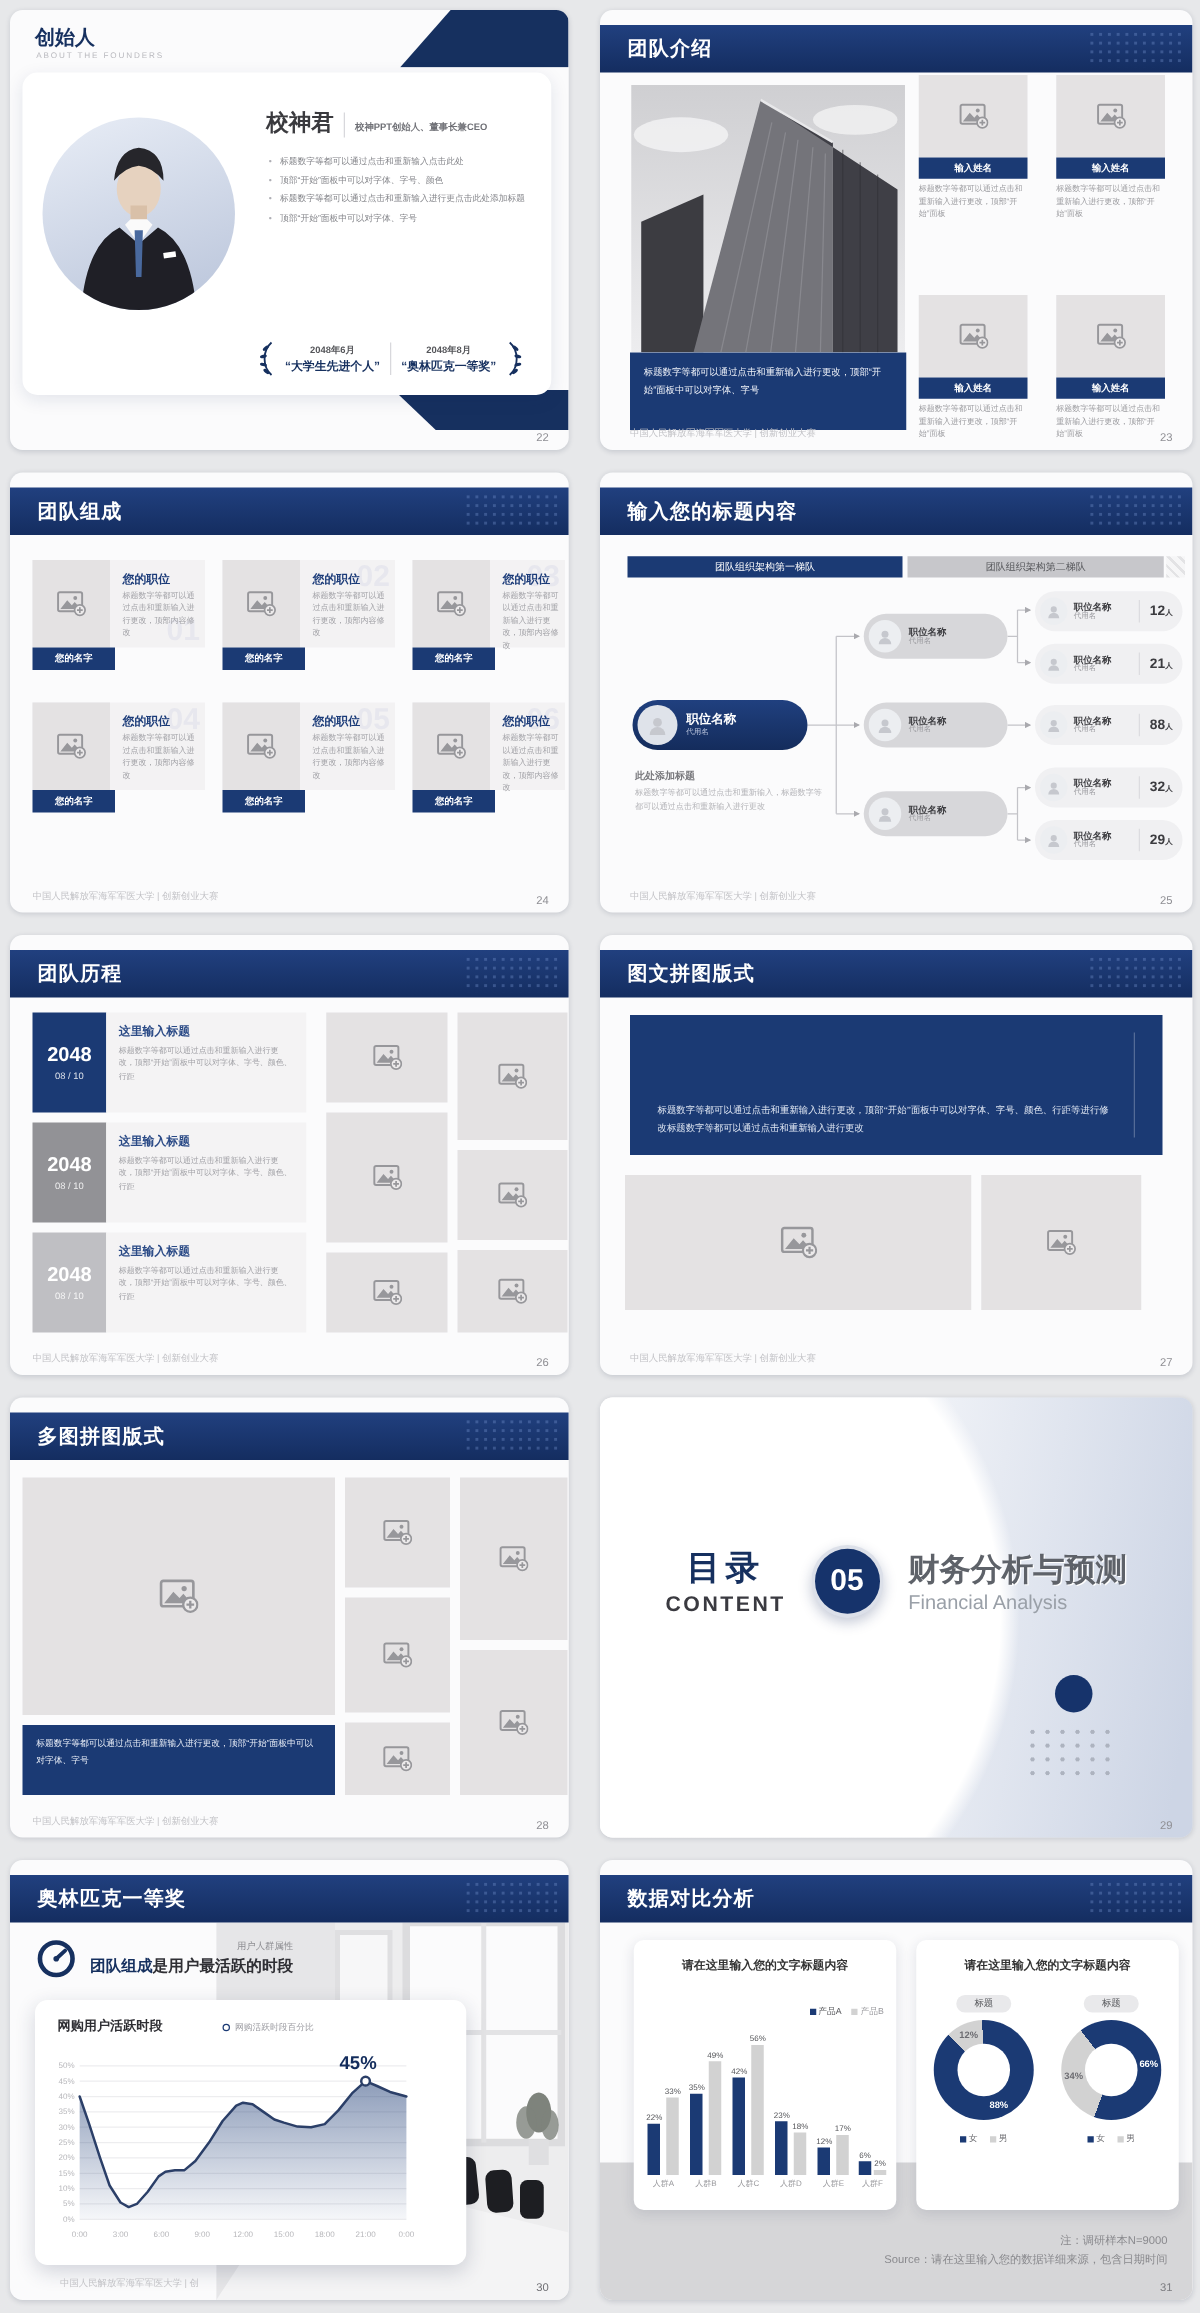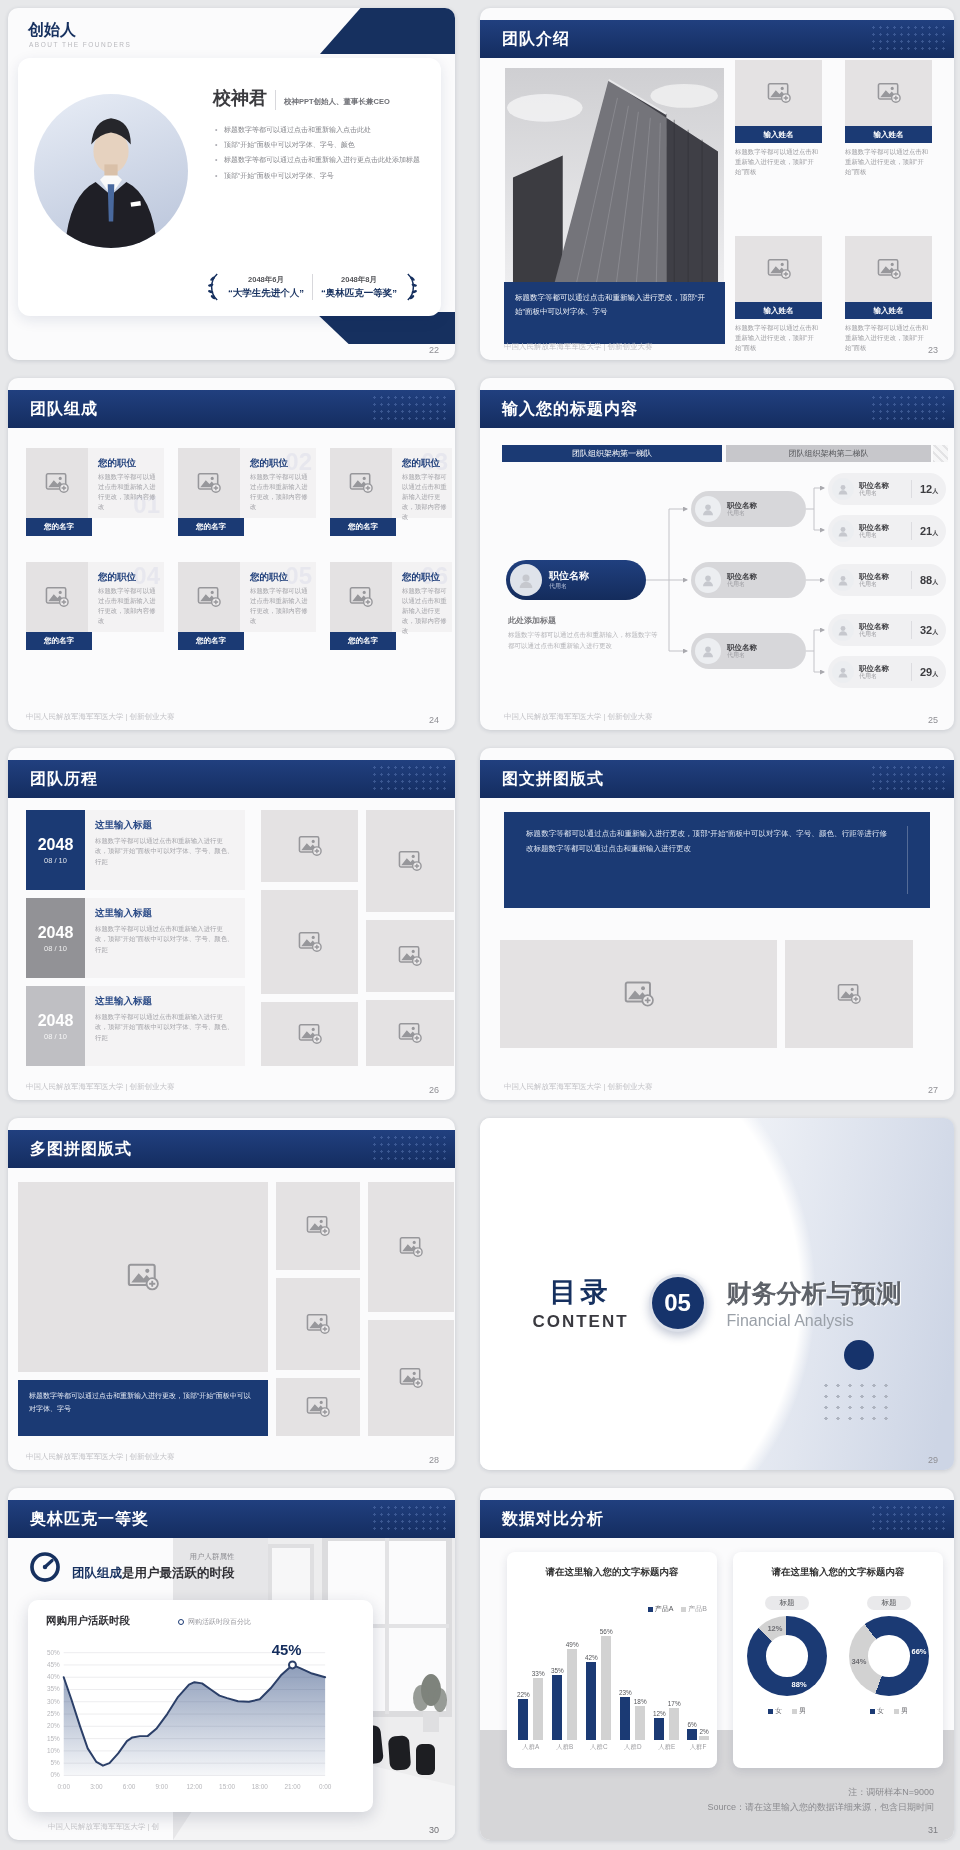--- a/index.html
+++ b/index.html
@@ -508,21 +508,21 @@
         </div>
     <div class="ftr" style="left:18px;">中国人民解放军海军军医大学 | 创新创业大赛</div>
     <div class="pagenum">26</div>
   </section>
 
   <section class="slide">
     <header class="hdr">
       <h2>图文拼图版式</h2>
       <div class="hdots"></div>
     </header>
-    <div style="position:absolute;left:24px;right:24px;top:64px;height:96px;background:#1b3a74;display:flex;align-items:flex-start;padding:14px 22px;gap:20px;">
+    <div style="position:absolute;left:24px;right:24px;top:64px;height:112px;background:#1b3a74;display:flex;align-items:flex-end;padding:14px 22px;gap:20px;font-family:Liberation Serif, serif;">
       <p style="flex:1;font-size:7.5px;line-height:2.0;color:#dfe6f2;text-align:justify;">标题数字等都可以通过点击和重新输入进行更改，顶部“开始”面板中可以对字体、字号、颜色、行距等进行修改标题数字等都可以通过点击和重新输入进行更改</p>
       <span style="width:1px;align-self:stretch;background:rgba(255,255,255,.25);"></span>
     </div>
     <div class="ph" style="left:20px;top:192px;width:277px;height:108px;">
           <svg style="width:30px;height:28px">
             <use href="#i-img"></use>
           </svg>
         </div>
     <div class="ph" style="left:305px;top:192px;width:128px;height:108px;">
           <svg>
@@ -569,21 +569,21 @@
     <div class="ph" style="left:360px;top:202px;width:86px;height:116px;">
           <svg>
             <use href="#i-img"></use>
           </svg>
         </div>
     <div class="ftr" style="left:18px;">中国人民解放军海军军医大学 | 创新创业大赛</div>
     <div class="pagenum">28</div>
   </section>
 
   <section class="slide s29bg">
-    <div style="position:absolute;left:0;right:0;top:118px;display:flex;align-items:center;justify-content:center;gap:20px;z-index:1;margin-top:38px;">
+    <div style="position:absolute;left:0;right:0;top:118px;display:flex;align-items:center;justify-content:center;gap:20px;z-index:1;">
       <div style="text-align:center;">
         <div style="font-size:27px;font-weight:bold;color:#16305f;letter-spacing:4px;">目录</div>
         <div style="font-size:17px;font-weight:bold;color:#3a3a40;letter-spacing:2px;margin-top:2px;">CONTENT</div>
       </div>
       <div style="width:58px;height:58px;border-radius:50%;background:#16336b;color:#fff;font-size:24px;font-weight:bold;display:flex;align-items:center;justify-content:center;border:3px solid rgba(255,255,255,.85);box-shadow:0 4px 10px rgba(20,40,90,.25);">05</div>
       <div>
         <div style="font-size:25px;font-weight:bold;color:#5e6269;text-shadow:1px 1px 0 #fff;">财务分析与预测</div>
         <div style="font-size:16px;color:#9aa0a8;margin-top:2px;">Financial Analysis</div>
       </div>
     </div>

